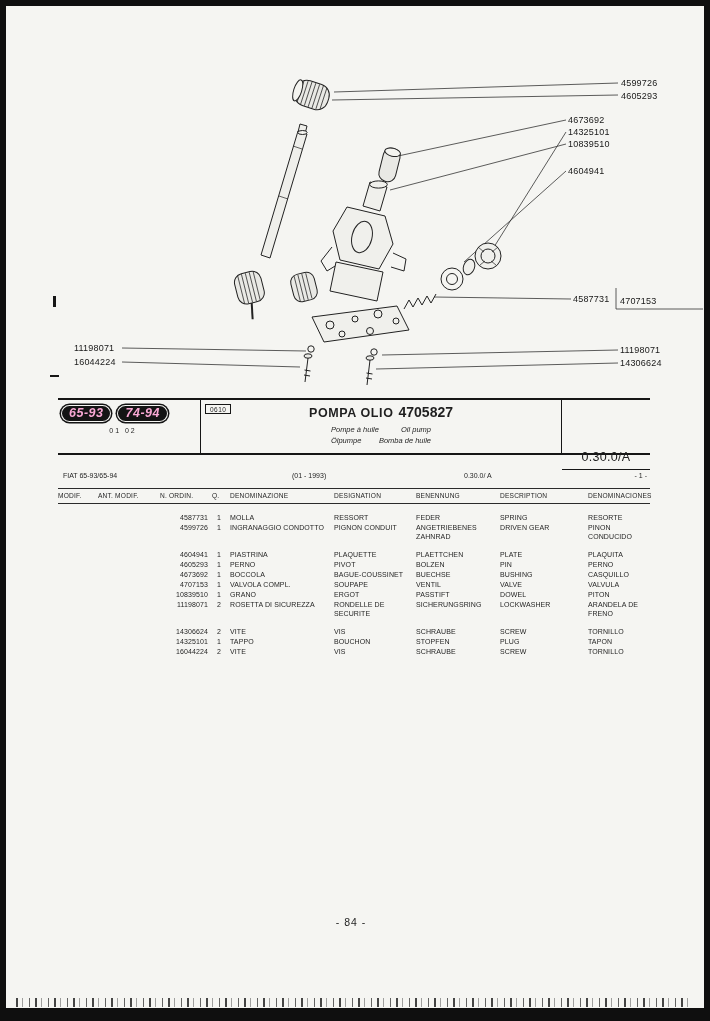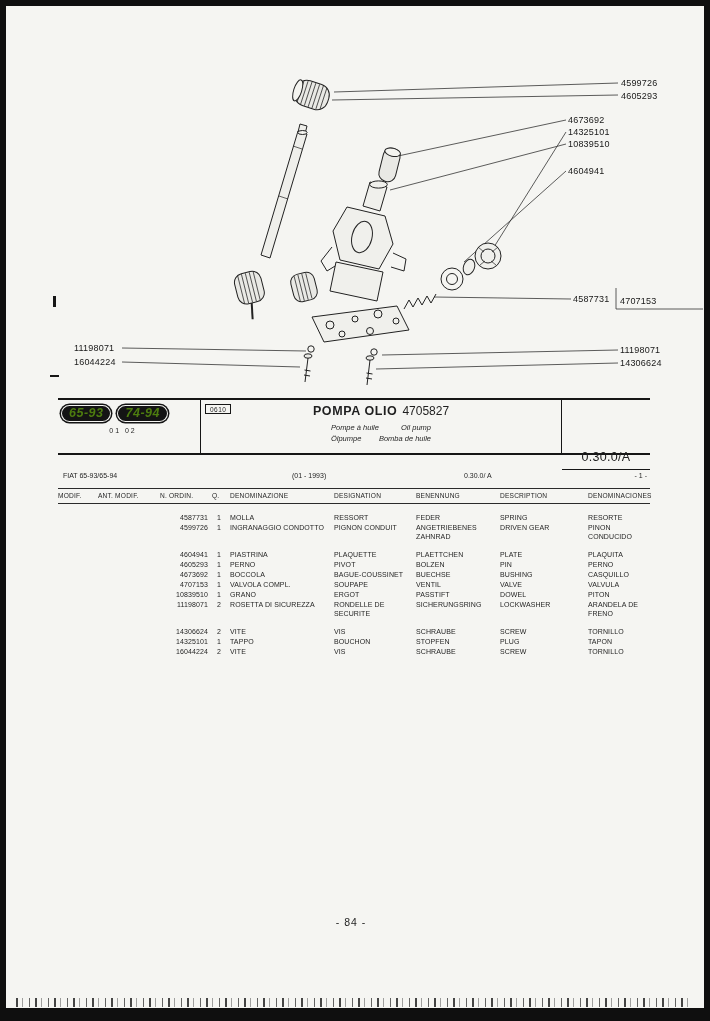--- a/index.html
+++ b/index.html
@@ -15,30 +15,30 @@
 
   
   .diagram-svg{position:absolute;left:0;top:0;z-index:5;}
   .co{position:absolute;font-size:9px;letter-spacing:.2px;color:#181818;z-index:6;white-space:nowrap;}
 
   
   .header-band{position:absolute;left:58px;top:398px;width:592px;height:57px;box-sizing:border-box;
     border-top:2px solid #161616;border-bottom:2px solid #161616;display:flex;z-index:10;}
   .band-left{width:142px;box-sizing:border-box;padding-top:5px;}
   .badges{display:flex;gap:6px;padding-left:3px;}
-  .badge{background:#141414;color:#4d7c0f;font-weight:bold;font-style:italic;font-size:12.5px;
+  .badge{background:#141414;color:#f9a8d4;font-weight:bold;font-style:italic;font-size:12.5px;
     padding:1px 8px 2px;border-radius:10px;letter-spacing:.5px;
     box-shadow:0 0 0 1.5px #141414, inset 0 0 0 1px #f5f5f2;}
   .model-codes{font-size:7px;margin-top:5px;width:130px;text-align:center;letter-spacing:2px;}
   .band-center{flex:1;position:relative;border-left:1.5px solid #161616;border-right:1.5px solid #161616;
     box-sizing:border-box;padding-top:4px;}
   .figure-code{position:absolute;left:4px;top:4px;border:1px solid #161616;font-size:6.5px;
     padding:1px 4px 0;letter-spacing:.5px;}
   .title-line{text-align:center;font-size:12.5px;font-weight:bold;letter-spacing:.6px;}
-  .title-part{font-size:12px;font-weight:normal;margin-left:5px;letter-spacing:0;}
+  .title-part{font-size:14px;font-weight:bold;margin-left:5px;letter-spacing:0;}
   .subtitles{display:flex;justify-content:center;padding:4px 16px 0;font-size:7.5px;
     font-style:italic;line-height:11px;}
   .band-right{width:88px;text-align:center;box-sizing:border-box;margin-top:44px;}
   .section-code{font-size:12.5px;padding:6px 0 5px;border-bottom:1.5px solid #161616;letter-spacing:.3px;}
 
   
   .meta-row{position:absolute;left:58px;top:467px;width:592px;height:21px;font-size:7px;
     border-bottom:1.2px solid #2b2b2b;z-index:10;}
   .meta-row span{position:absolute;top:5px;white-space:nowrap;}
   .m-model{left:5px}.m-date{left:234px}.m-sec{left:406px}.m-sheet{right:3px}

